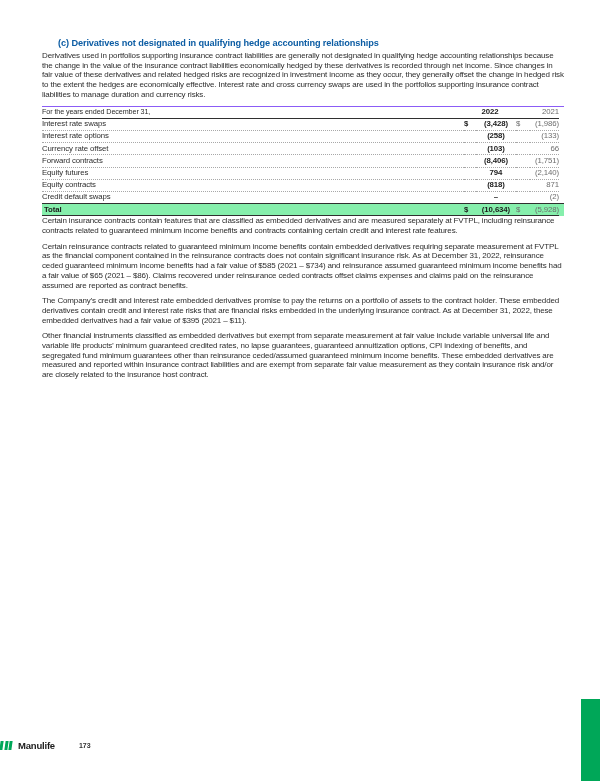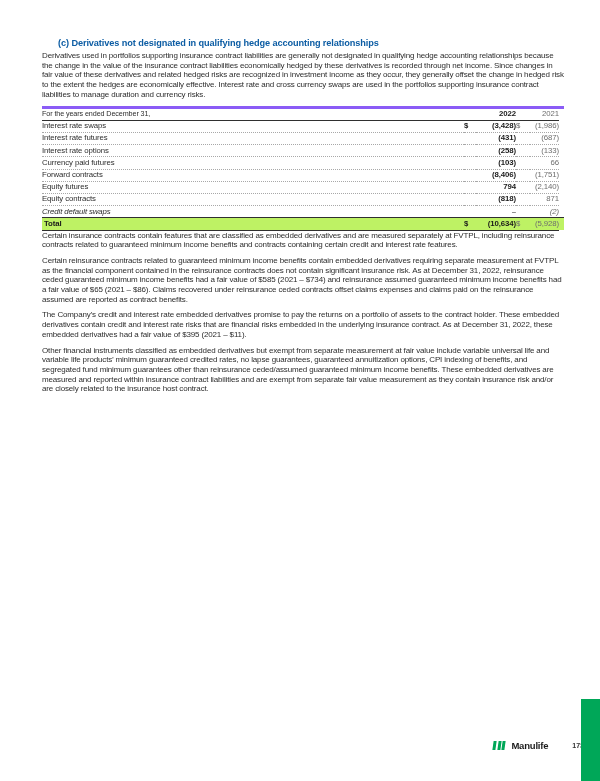--- a/index.html
+++ b/index.html
@@ -62,51 +62,50 @@
   table.fin-table col.c-s21 { width: 14px; }
   table.fin-table col.c-v21 { width: 29px; }
   table.fin-table col.c-pad { width: 5px; }
   table.fin-table td {
     padding: 1.5px 0;
     vertical-align: baseline;
     line-height: 8.2px;
     white-space: nowrap;
   }
   thead td {
-    border-top: 3px solid #8b5cf6;
+    border-top: 1px solid #8b5cf6;
     border-bottom: 1.4px solid #2f2f2f;
     padding: 2px 0 2.5px 0;
   }
   thead .head-label { font-size: 7.2px; color: #2d2d2d; }
-  thead .head-2022 { font-weight: bold; color: #1a1a1a; text-align: right; }
+  thead .head-2022 { font-weight: bold; color: #1a1a1a; text-align: center; }
   thead .head-2021 { color: #6e6e6e; text-align: right; padding-right: 4px; }
   tbody td { border-bottom: 1px dotted #a8a8a8; }
-  tbody tr:last-child td { border-bottom: none; font-style: italic; }
+  tbody tr:last-child td { border-bottom: none; }
   td.cell-label { text-align: left; color: #2d2d2d; }
   td.cell-s22 { text-align: left; font-weight: bold; color: #1a1a1a; padding-left: 2px; }
-  td.cell-v22 { text-align: right; font-weight: bold; color: #1a1a1a; }
+  td.cell-v22 { text-align: center; font-weight: bold; color: #1a1a1a; }
   td.cell-s21 { text-align: left; color: #6e6e6e; padding-left: 7px; }
   td.cell-v21 { text-align: right; color: #6e6e6e; padding-right: 4px; }
   td.cell-pad { border-bottom: inherit; }
   tfoot td {
-    background: #bef264;
+    background: #86efac;
     border-top: 1px solid #2f2f2f;
     border-bottom: 1.4px solid #2f2f2f;
     padding: 2.2px 0;
   }
   tfoot td.cell-label { font-weight: bold; color: #1a1a1a; padding-left: 2px; }
   .page-footer {
     position: absolute;
     top: 739px;
     left: 0;
     right: 0;
     height: 12px;
     display: flex;
     align-items: center;
-    justify-content: flex-end;
     padding-right: 16px;
   }
   .logo {
     display: inline-flex;
     align-items: flex-end;
     margin-right: 6px;
   }
   .logo i {
     display: inline-block;
     width: 3px;
@@ -166,37 +165,29 @@
     <tbody>
         <tr>
           <td class="cell-label">Interest rate swaps</td>
           <td class="cell-s22">$</td>
           <td class="cell-v22">(3,428)</td>
           <td class="cell-s21">$</td>
           <td class="cell-v21">(1,986)</td>
           <td class="cell-pad"></td>
         </tr>
         <tr>
-          <td class="cell-label">Interest rate futures</td>
-          <td class="cell-s22"></td>
-          <td class="cell-v22">(431)</td>
-          <td class="cell-s21"></td>
-          <td class="cell-v21">(687)</td>
-          <td class="cell-pad"></td>
-        </tr>
-        <tr>
           <td class="cell-label">Interest rate options</td>
           <td class="cell-s22"></td>
           <td class="cell-v22">(258)</td>
           <td class="cell-s21"></td>
           <td class="cell-v21">(133)</td>
           <td class="cell-pad"></td>
         </tr>
         <tr>
-          <td class="cell-label">Currency paid futures</td>
+          <td class="cell-label">Currency rate offset</td>
           <td class="cell-s22"></td>
           <td class="cell-v22">(103)</td>
           <td class="cell-s21"></td>
           <td class="cell-v21">66</td>
           <td class="cell-pad"></td>
         </tr>
         <tr>
           <td class="cell-label">Forward contracts</td>
           <td class="cell-s22"></td>
           <td class="cell-v22">(8,406)</td>

